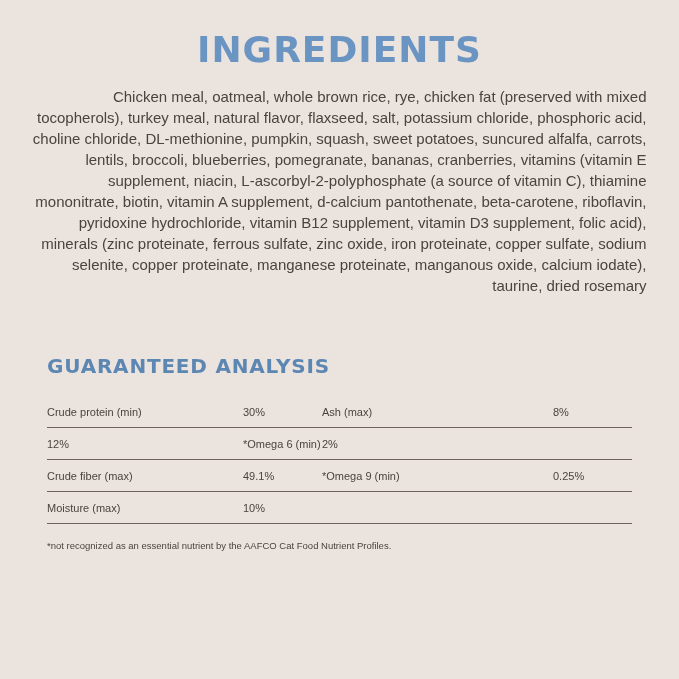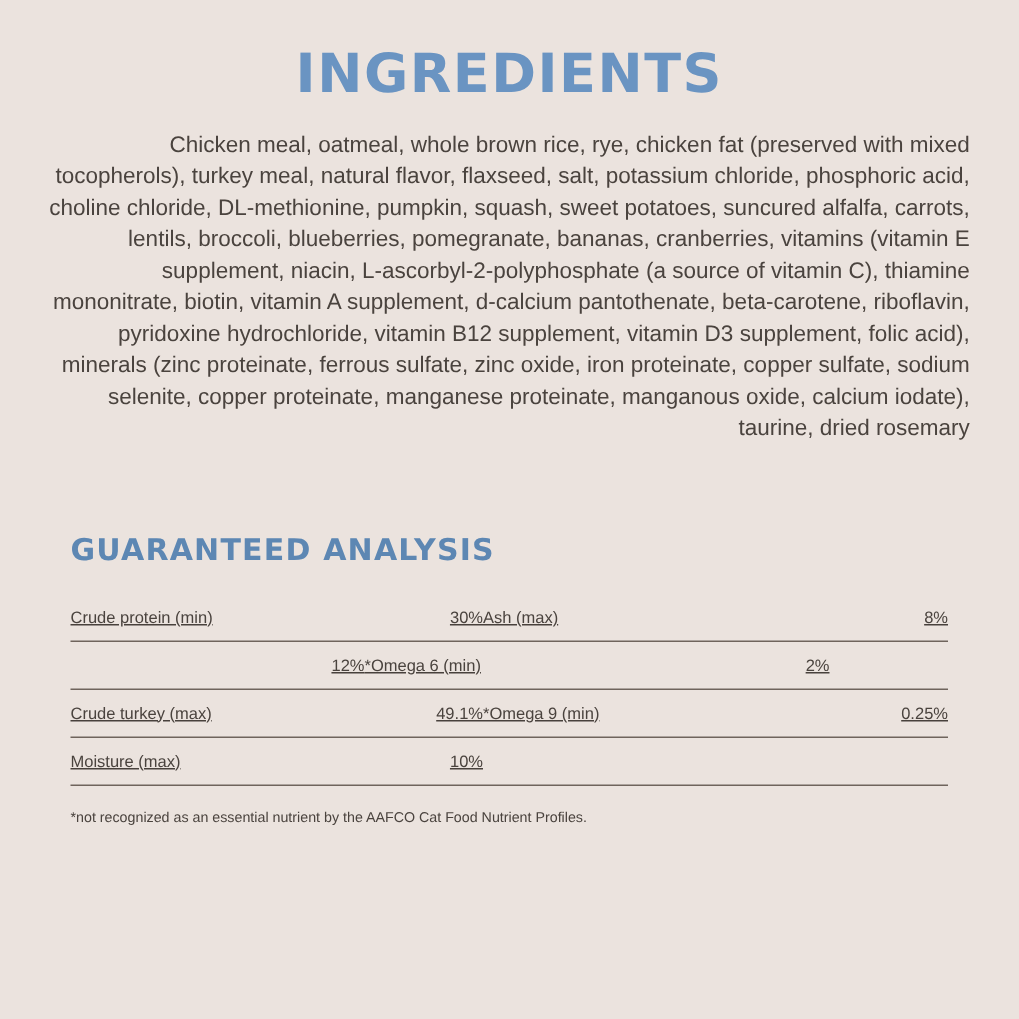--- a/index.html
+++ b/index.html
@@ -41,32 +41,31 @@
     margin-left: 47px;
     font-family: "DejaVu Sans", sans-serif;
     font-weight: 800;
     font-size: 20px;
     letter-spacing: 0.8px;
     color: #5d87b3;
   }
   .ga-table {
     width: 585px;
     margin: 18px 0 16px 47px;
-    text-decoration: underline;
   }
   .ga-row {
     display: grid;
     grid-template-columns: 196px 79px 231px 79px;
     align-items: center;
     height: 31px;
     border-bottom: 1px solid #6f645c;
     font-size: 11px;
     color: #4a433e;
   }
-  .ga-cell.value { text-align: right; }
+  .ga-cell.value { text-align: left; }
   .footnote {
     margin: 11px 16px 0 47px;
     font-size: 9.5px;
     color: #4a433e;
   }
 </style>
 </head>
 <body style="background: rgb(235, 227, 222);">
 
 <div class="page">
@@ -83,21 +82,21 @@
         <div class="ga-cell value">30%</div>
         <div class="ga-cell label">Ash (max)</div>
         <div class="ga-cell value">8%</div>
       </div>
       <div class="ga-row">
         <div class="ga-cell value">12%</div>
         <div class="ga-cell label">*Omega 6 (min)</div>
         <div class="ga-cell value">2%</div>
       </div>
       <div class="ga-row">
-        <div class="ga-cell label">Crude turkey (max)</div>
+        <div class="ga-cell label">Crude fiber (max)</div>
         <div class="ga-cell value">49.1%</div>
         <div class="ga-cell label">*Omega 9 (min)</div>
         <div class="ga-cell value">0.25%</div>
       </div>
       <div class="ga-row">
         <div class="ga-cell label">Moisture (max)</div>
         <div class="ga-cell value">10%</div>
         <div class="ga-cell label"></div>
         <div class="ga-cell value"></div>
       </div>

